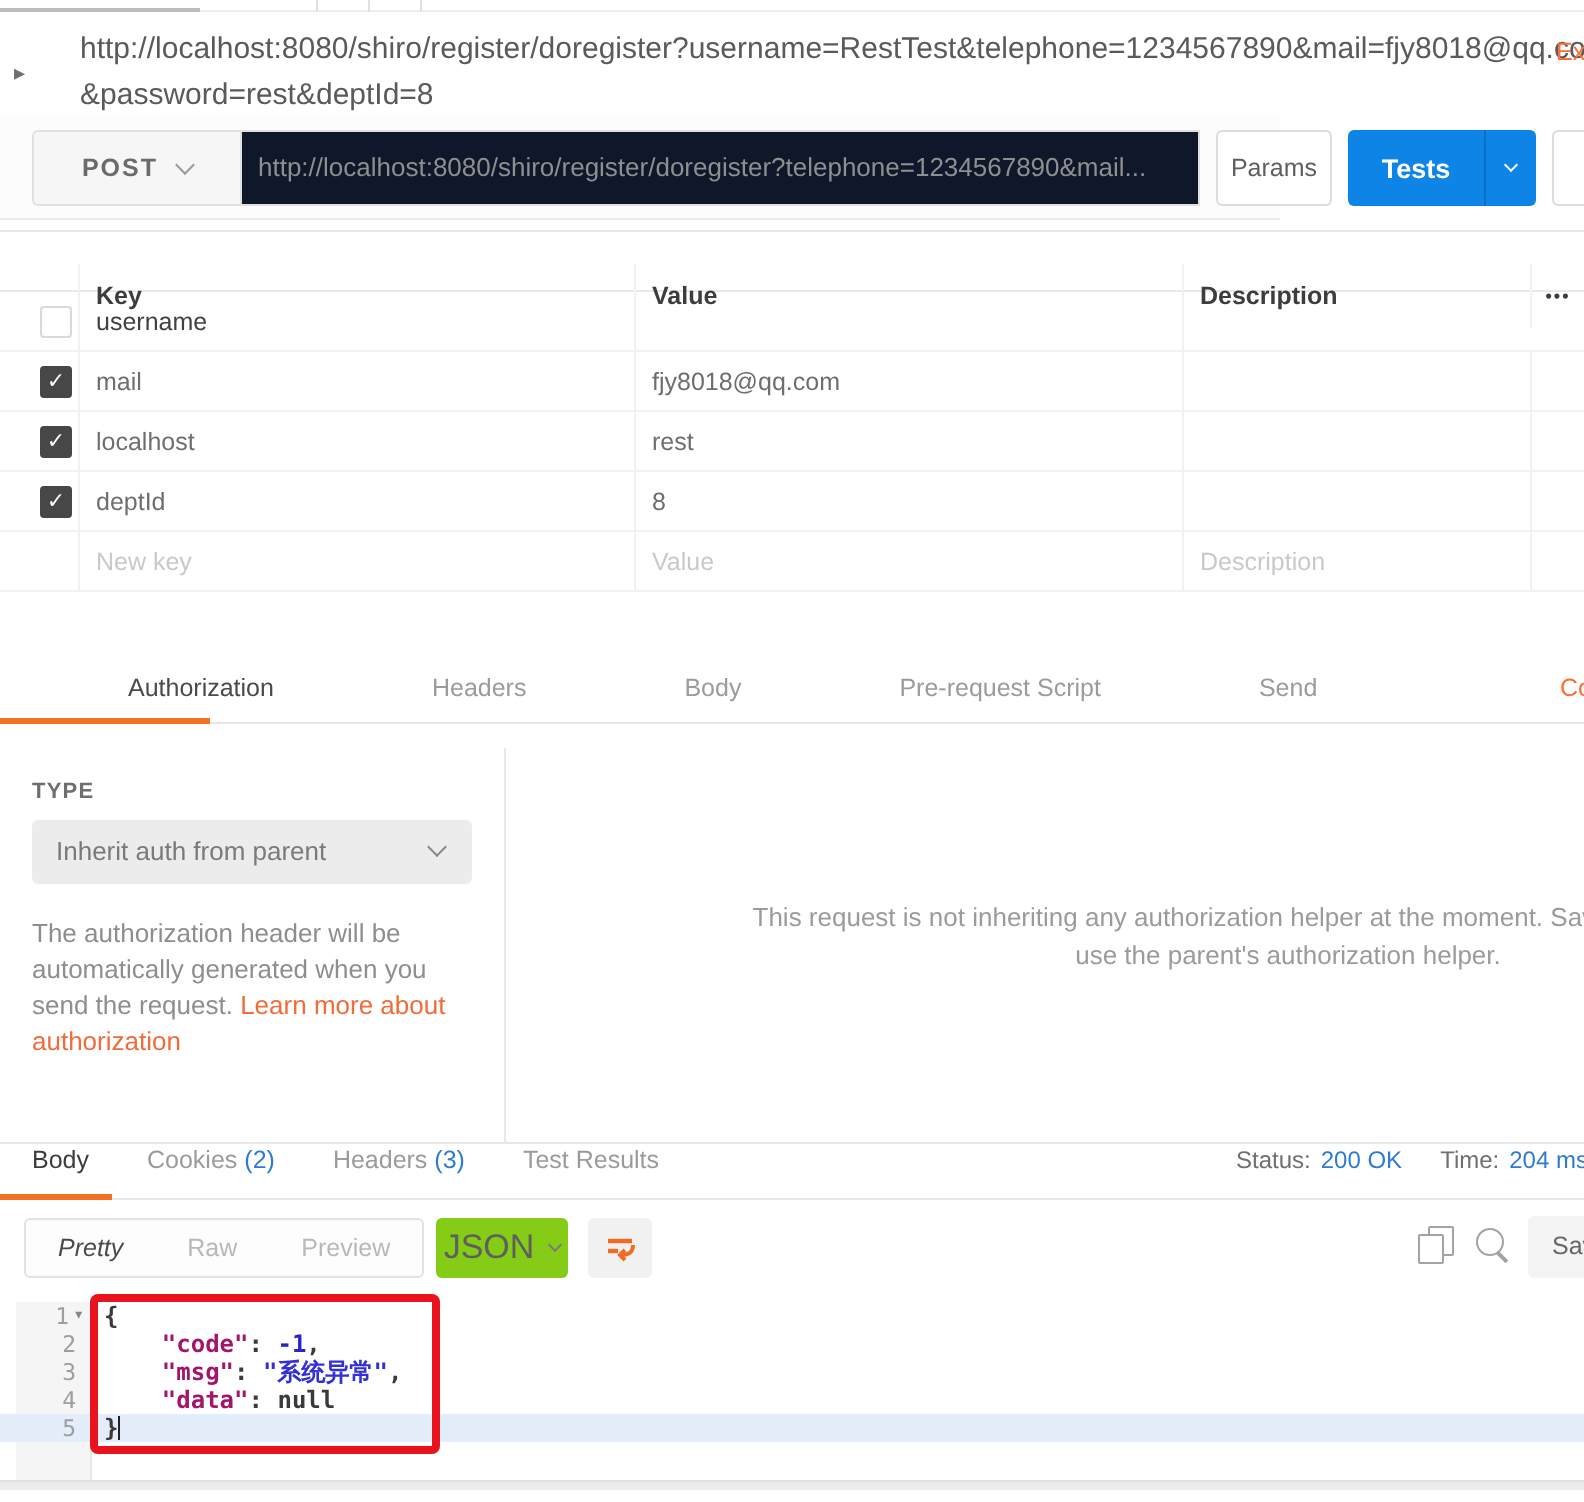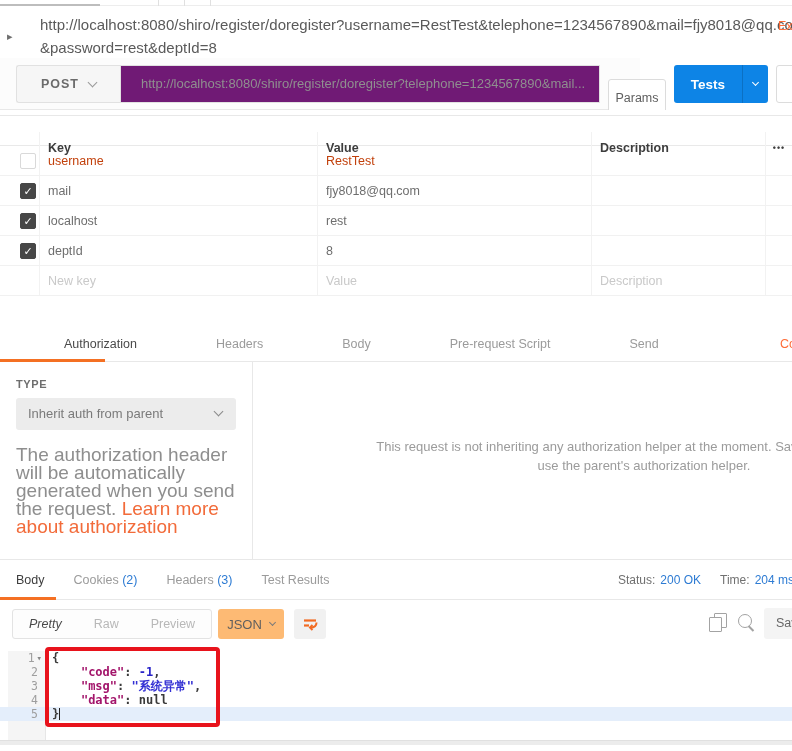--- a/index.html
+++ b/index.html
@@ -15,79 +15,79 @@
 
   
   #req-title { left:0; top:6px; width:792px; height:52px; padding:7px 0 0 40px; }
   #req-title .url-line { font-size:15px; line-height:23px; color:#5a5a5a; white-space:nowrap; }
   #req-title .disclosure { position:absolute; left:7px; top:24px; font-size:11px; color:#6e6e6e; }
   #req-title .examples { position:absolute; left:778px; top:13px; font-size:12.5px; color:#ff6c37; white-space:nowrap; }
 
   
   #req-bar { left:0; top:58px; width:640px; height:52px; background:#fcfcfc; border-bottom:1px solid #e8e8e8; }
   #method-select { position:absolute; left:16px; top:7px; width:104px; height:38px; background:#f6f6f6; border:1px solid #e1e1e1; border-right:none; border-radius:3px 0 0 3px; display:flex; align-items:center; justify-content:center; gap:10px; font-size:12.5px; font-weight:bold; letter-spacing:1px; color:#6b6b6b; cursor:pointer; }
-  #url-input { position:absolute; left:120px; top:7px; width:480px; height:38px; background:#701a75; border:1px solid #e1e1e1; padding:0 20px; line-height:36px; font-size:13px; color:#8f8f8f; white-space:nowrap; overflow:hidden; }
-  #params-btn { position:absolute; left:608px; top:21px; width:58px; height:38px; background:#fff; border:1px solid #dcdcdc; border-radius:3px; font-size:12.5px; color:#5f5f5f; display:flex; align-items:center; justify-content:center; cursor:pointer; }
+  #url-input { position:absolute; left:120px; top:7px; width:480px; height:38px; background:#0f172a; border:1px solid #e1e1e1; padding:0 8px; line-height:36px; font-size:13px; color:#8f8f8f; white-space:nowrap; overflow:hidden; }
+  #params-btn { position:absolute; left:608px; top:7px; width:58px; height:38px; background:#fff; border:1px solid #dcdcdc; border-radius:3px; font-size:12.5px; color:#5f5f5f; display:flex; align-items:center; justify-content:center; cursor:pointer; }
   #send-btn { position:absolute; left:674px; top:7px; width:94px; height:38px; background:#0d84e6; border-radius:3px; display:flex; color:#fff; cursor:pointer; }
   #send-btn .send-main { flex:1; display:flex; align-items:center; justify-content:center; font-size:13.5px; font-weight:bold; }
   #send-btn .send-caret { width:26px; border-left:1px solid rgba(0,0,0,0.15); display:flex; align-items:center; justify-content:center; }
   #save-btn { position:absolute; left:776px; top:7px; width:80px; height:38px; background:#fff; border:1px solid #dcdcdc; border-radius:3px; font-size:12.5px; color:#5f5f5f; padding-left:20px; line-height:36px; }
 
   .chev { display:inline-block; width:7px; height:7px; border-right:1.5px solid currentColor; border-bottom:1.5px solid currentColor; transform:rotate(45deg); margin-top:-4px; }
   .chev.sm { width:5px; height:5px; }
 
   
   #params-table { left:0; top:110px; width:792px; height:216px; background:#fff; }
   .trow { display:grid; grid-template-columns:40px 278px 274px 174px 1fr; height:30px; border-bottom:1px solid #f1f1f1; align-items:center; }
   .trow.thead { margin-top:5px; height:31px; border-top:1px solid #e8e8e8; border-bottom:1px solid #e9e9e9; font-weight:bold; font-size:12px; color:#3d3d3d; }
   .trow > div { height:100%; display:flex; align-items:center; padding-left:8px; border-right:1px solid #f2f2f2; font-size:12.5px; color:#6e6e6e; overflow:hidden; }
   .trow > div:last-child { border-right:none; }
-  .trow.muted > div { color:#c2410c; }
+  .trow.muted > div { color:#404040; }
   .trow .cbcell { padding-left:20px; }
   .trow.thead > div { color:#3d3d3d;margin-top:32px; }
   .trow > .dots { justify-content:center; padding:0; color:#9b9b9b; font-size:9px; letter-spacing:1px; }
   .trow .ph { color:#c9c9c9; }
   .cb { width:16px; height:16px; border-radius:2px; border:1px solid #d9d9d9; background:#fff; cursor:pointer; position:relative; }
   .cb.checked { background:#474747; border-color:#474747; }
   .cb.checked::after { content:"✓"; position:absolute; left:0; top:0; width:100%; text-align:center; font-size:11px; line-height:15px; color:#fff; }
 
   
   #req-tabs { left:0; top:326px; width:792px; height:36px; border-bottom:1px solid #e8e8e8; display:flex; align-items:center; gap:31px; padding-left:16px; font-size:12.5px; }
   #req-tabs .tab { color:#9b9b9b; cursor:pointer; white-space:nowrap;margin-left:48px; }
   #req-tabs .tab.active { color:#4a4a4a; }
   #req-tabs .underline { position:absolute; left:0; bottom:-1px; width:105px; height:3px; background:#f47023; }
   #req-tabs .cookies-link { position:absolute; left:780px; color:#ff6c37; font-size:12.5px; white-space:nowrap; cursor:pointer; }
 
   
-  #auth-panel { left:0; top:362px; width:792px; height:198px; border-bottom:1px solid #e8e8e8; }
+  #auth-panel { left:0; top:374px; width:792px; height:198px; border-bottom:1px solid #e8e8e8; }
   #auth-panel .vdivider { position:absolute; left:252px; top:0; bottom:0; width:1px; background:#e8e8e8; }
   #auth-type-label { position:absolute; left:16px; top:16px; font-size:11px; font-weight:bold; letter-spacing:0.6px; color:#6e6e6e; }
   #auth-type-select { position:absolute; left:16px; top:36px; width:220px; height:32px; background:#ececec; border-radius:3px; font-size:13px; color:#7a7a7a; padding-left:12px; line-height:32px; cursor:pointer; }
   #auth-type-select .chev { position:absolute; right:14px; top:14px; color:#8a8a8a; }
-  #auth-help { position:absolute; left:16px; top:84px; width:224px; font-size:19px; line-height:18px; color:#8e8e8e; }
+  #auth-help { position:absolute; left:16px; top:84px; width:224px; font-size:13px; line-height:18px; color:#8e8e8e; }
   #auth-help a { color:#f26b3a; text-decoration:none; cursor:pointer; }
   #auth-note { position:absolute; left:252px; top:76px; width:784px; text-align:center; font-size:13px; line-height:18.5px; color:#9b9b9b; }
 
   
   #resp-tabs { left:0; top:560px; width:792px; height:40px; border-bottom:1px solid #e8e8e8; display:flex; align-items:center; gap:29px; padding-left:16px; font-size:12.5px; }
   #resp-tabs .tab { color:#9b9b9b; cursor:pointer; white-space:nowrap; }
   #resp-tabs .tab.active { color:#3d3d3d; }
   #resp-tabs .count { color:#2d7bd3; }
   #resp-tabs .underline { position:absolute; left:0; bottom:-1px; width:56px; height:3px; background:#f47023; }
   #resp-meta { position:absolute; left:618px; top:0; height:40px; display:flex; align-items:center; gap:5px; font-size:12px; white-space:nowrap; }
   #resp-meta .lbl { color:#707070; }
   #resp-meta .val { color:#2d7bd3; }
   #resp-meta .gap { width:9px; }
 
   
   #resp-toolbar { left:0; top:600px; width:792px; height:45px; background:#fff; }
   #view-modes { position:absolute; left:12px; top:9px; height:30px; display:flex; align-items:center; border:1px solid #e3e3e3; border-radius:3px; background:#fdfdfd; }
   #view-modes .mode { padding:0 16px; font-size:12.5px; color:#b8b8b8; line-height:28px; cursor:pointer; }
   #view-modes .mode.active { color:#4a4a4a;font-style:italic; }
-  #lang-select { position:absolute; left:218px; top:9px; width:66px; height:30px; background:#fdba74; border-radius:3px; display:flex; align-items:center; justify-content:center; gap:8px; font-size:13px; color:#5f5f5f; cursor:pointer; }
+  #lang-select { position:absolute; left:218px; top:9px; width:66px; height:30px; background:#84cc16; border-radius:3px; display:flex; align-items:center; justify-content:center; gap:8px; font-size:17px; color:#5f5f5f; cursor:pointer; }
   #beautify-btn { position:absolute; left:294px; top:9px; width:32px; height:30px; background:#f1f1f1; border-radius:3px; display:flex; align-items:center; justify-content:center; cursor:pointer; }
   #copy-btn { position:absolute; left:709px; top:13px; width:18px; height:20px; cursor:pointer; }
   .ic-copy::before { content:""; position:absolute; left:5px; top:0; width:11px; height:13px; border:1.5px solid #a3a3a3; border-radius:1px; }
   .ic-copy::after { content:""; position:absolute; left:0; top:4px; width:11px; height:13px; border:1.5px solid #a3a3a3; border-radius:1px; background:#fff; }
   #search-btn { position:absolute; left:737px; top:13px; width:18px; height:20px; cursor:pointer; }
   .ic-search::before { content:""; position:absolute; left:1px; top:1px; width:12px; height:12px; border:1.5px solid #a3a3a3; border-radius:50%; }
   .ic-search::after { content:""; position:absolute; left:13px; top:12px; width:2px; height:7px; background:#a3a3a3; transform:rotate(-45deg); }
   #save-resp-btn { position:absolute; left:764px; top:8px; height:31px; width:120px; background:#f4f4f4; border-radius:3px; font-size:12.5px; color:#666; padding:0 12px; line-height:31px; white-space:nowrap; cursor:pointer; }
 
   
@@ -149,21 +149,20 @@
     <div>Value</div>
     <div>Description</div>
     <div class="dots">•••</div>
   </div>
 
   <div class="trow muted">
     <div class="cbcell">
         <span class="cb"></span>
       </div>
     <div>username</div>
-    <div>RestTest</div>
     <div></div>
     <div></div>
   </div>
 
 
   <div class="trow">
     <div class="cbcell">
         <span class="cb checked"></span>
       </div>
     <div>mail</div>

